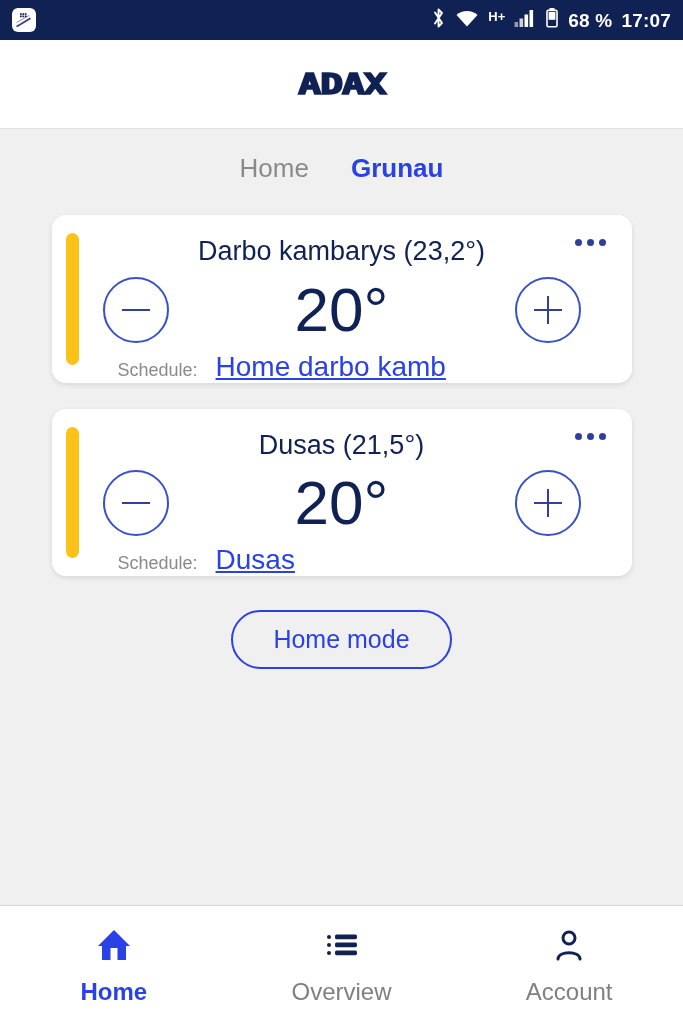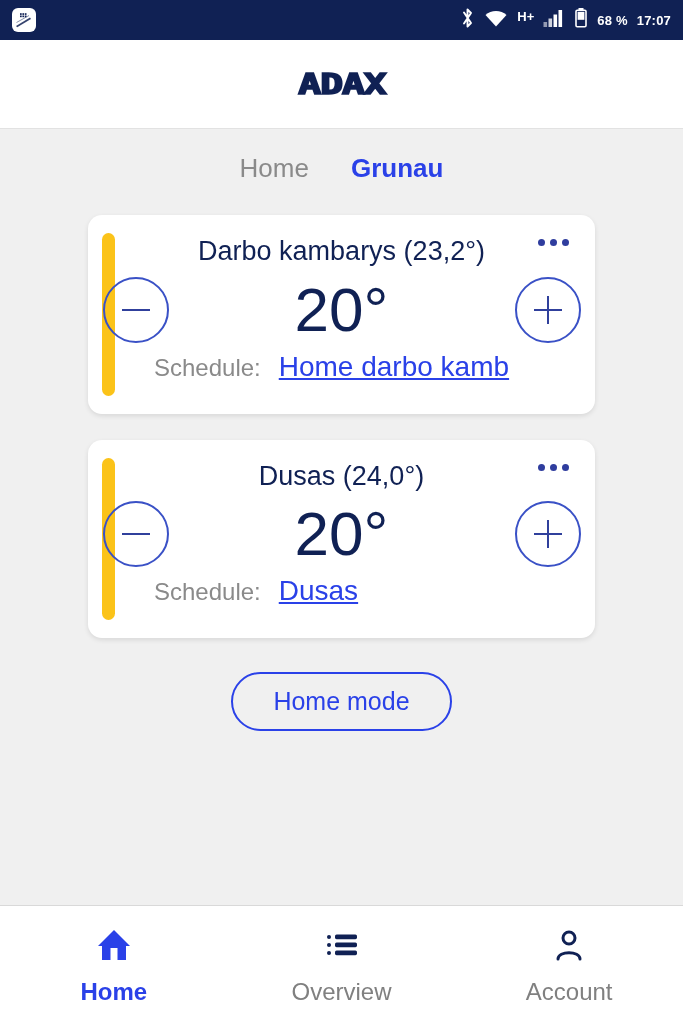--- a/index.html
+++ b/index.html
@@ -16,21 +16,21 @@
     height:40px; background:#102154; flex:0 0 40px;
     display:flex; align-items:center; padding:0 12px;
     color:#ffffff;
   }
   .sb-left { display:flex; align-items:center; gap:6px; }
   .sb-right { margin-left:auto; display:flex; align-items:center; gap:9px; }
   .sb-appicon {
     width:24px; height:24px; border-radius:6px; background:#ffffff;
     display:flex; align-items:center; justify-content:center; overflow:hidden;
   }
-  .sb-text { font-size:13px; font-weight:700; letter-spacing:.2px; line-height:1; }
+  .sb-text { font-size:19px; font-weight:700; letter-spacing:.2px; line-height:1; }
   .sb-hplus { font-size:13px; font-weight:700; line-height:1; align-self:flex-start; margin-top:3px; }
 
   
   .appheader {
     flex:0 0 89px; background:#ffffff;
     display:flex; align-items:center; justify-content:center;
     border-bottom:1px solid #e2e2e2;
     text-align:right;
   }
   .logo {
@@ -50,23 +50,23 @@
 
   .tabs { display:flex; align-items:center; gap:42px; margin-bottom:34px; }
   .tab { font-size:26px; color:#8a8a8a; line-height:1; }
   .tab.active { color:#2a41e8; font-weight:700; }
 
   .welcome { font-size:32px; color:#102154; margin-bottom:36px; line-height:1; }
 
   
   .card {
     position:relative;
-    width:507px; background:#ffffff; border-radius:14px;
+    width:580px; background:#ffffff; border-radius:14px;
     box-shadow:0 2px 5px rgba(0,0,0,.10);
-    margin-bottom:26px; padding:22px 0 31px 0;
+    margin-bottom:26px; padding:22px 0 0 0;
   }
   .accent {
     position:absolute; left:14px; top:18px; bottom:18px;
     width:13px; border-radius:7px; background:#fbc319;
   }
   .card-title-row {
     display:flex; align-items:flex-start; justify-content:center;
     position:relative; padding:0 56px;
   }
   .card-title { font-size:27px; color:#102154; line-height:1.1; }
@@ -90,21 +90,21 @@
   .circ-btn .bar-v { width:2px; height:28px; background:#30409c; display:block; position:absolute; }
   .temp-value {
     font-size:62px; color:#102154; line-height:1;
     min-width:140px; text-align:center; font-weight:400;
   }
 
   .sched-row {
     display:flex; align-items:baseline; gap:18px;
     padding-left:66px; margin-top:8px;
   }
-  .sched-label { font-size:24px; color:#8a8a8a; }
+  .sched-label { font-size:18px; color:#8a8a8a; }
   .sched-link { font-size:28px; color:#2a41e8; text-decoration:underline; cursor:pointer; }
 
   
   .away-btn {
     margin-top:8px;
     padding:13px 40px; border-radius:30px;
     border:2px solid #2a41e8; background:transparent;
     color:#2a41e8; font-size:25px; cursor:pointer;
     font-family:"Liberation Sans", sans-serif;
   }
@@ -210,21 +210,21 @@
       </div>
       <div class="sched-row">
         <span class="sched-label">Schedule:</span>
         <span class="sched-link">Home darbo kamb</span>
       </div>
     </div>
 
     <div class="card">
       <div class="accent"></div>
       <div class="card-title-row">
-        <div class="card-title">Dusas (24,0°)</div>
+        <div class="card-title">Dusas (21,5°)</div>
         <div class="dots">
             <i></i>
             <i></i>
             <i></i>
           </div>
       </div>
       <div class="temp-row">
         <button class="circ-btn">
           <span class="bar-h"></span>
         </button>

